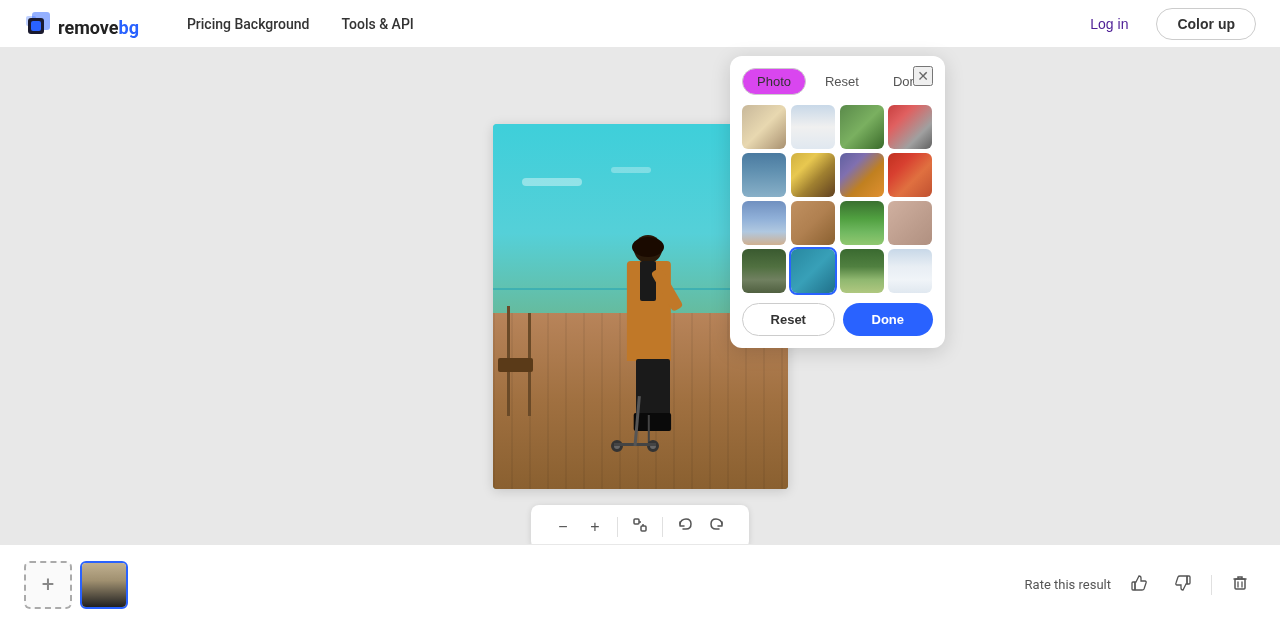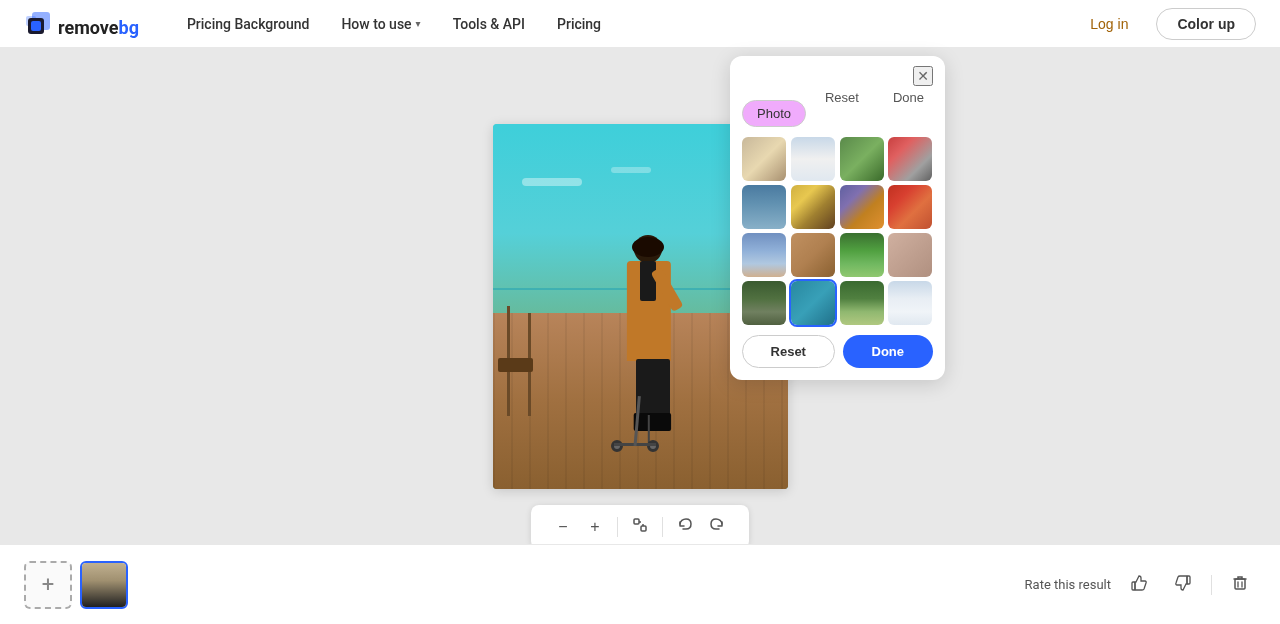--- a/index.html
+++ b/index.html
@@ -54,21 +54,21 @@
       color: #666;
     }
     .header-actions {
       display: flex;
       align-items: center;
       gap: 12px;
     }
     .btn-login {
       padding: 6px 16px;
       font-size: 14px;
-      color: #a16207;
+      color: #4c1d95;
       background: none;
       border: none;
       cursor: pointer;
       font-weight: 500;
     }
     .btn-signup {
       padding: 7px 20px;
       font-size: 14px;
       color: #333;
       background: #fff;
@@ -268,22 +268,21 @@
       border-radius: 20px;
       cursor: pointer;
       border: 1.5px solid transparent;
       font-weight: 500;
       color: #555;
       background: none;
     }
     .panel-tab.active {
       border-color: #ccc;
       color: #333;
-      background: #f0abfc;
-      margin-top: 32px;
+      background: #d946ef;
     }
     .panel-grid {
       display: grid;
       grid-template-columns: repeat(4, 1fr);
       gap: 4px;
       margin-bottom: 10px;
     }
     .panel-thumb {
       width: 44px;
       height: 44px;
@@ -364,28 +363,21 @@
     <span class="logo-text">
       remove<span>bg</span>
     </span>
   </div>
 
   <nav class="nav">
     <div class="nav-item">
       <span>Pricing Background</span>
     </div>
     <div class="nav-item">
-      <span>How to use</span>
-      <span class="nav-chevron">▾</span>
-    </div>
-    <div class="nav-item">
       <span>Tools &amp; API</span>
-    </div>
-    <div class="nav-item">
-      <span>Pricing</span>
     </div>
   </nav>
 
   <div class="header-actions">
     <button class="btn-login">Log in</button>
     <button class="btn-signup">Color up</button>
   </div>
 </header>
 
 <main class="main">

